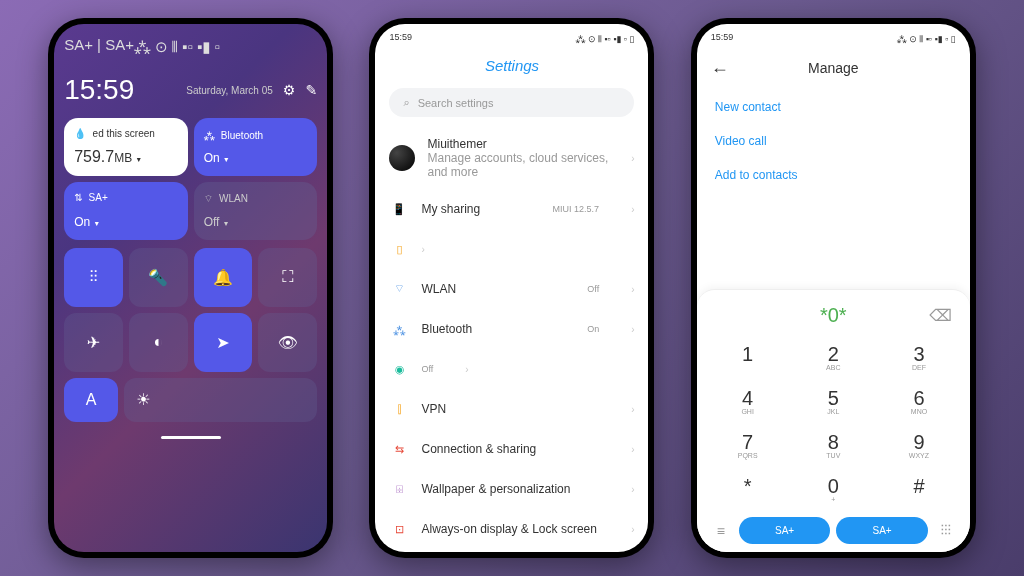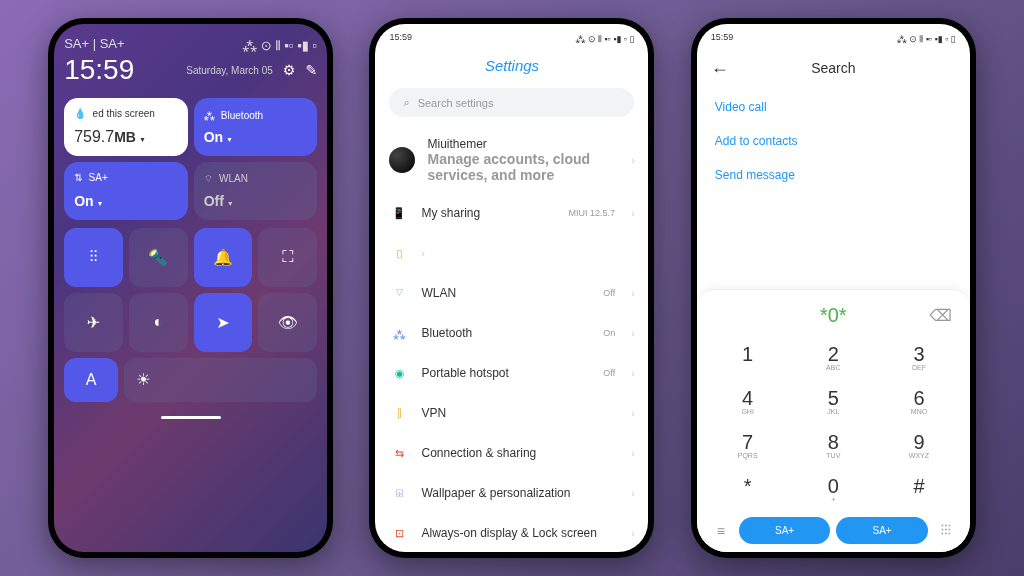--- a/index.html
+++ b/index.html
@@ -2,53 +2,53 @@
 <html><head>
 <meta charset="utf-8">
 <style>
 * { margin: 0; padding: 0; box-sizing: border-box; font-family: -apple-system, sans-serif; }
 body { background: linear-gradient(135deg, #8b6bb5 0%, #6b5a8f 50%, #4a3d6b 100%); width: 1024px; height: 576px; display: flex; justify-content: space-around; align-items: center; padding: 20px 30px; }
 .phone { width: 285px; height: 540px; background: #000; border-radius: 36px; padding: 6px; box-shadow: 0 8px 30px rgba(0,0,0,0.4); position: relative; }
 .screen { width: 100%; height: 100%; border-radius: 30px; overflow: hidden; position: relative; }
 
 
 .p1-bg { background: linear-gradient(135deg, #5a3a8f 0%, #4a3580 30%, #6e3a6e 60%, #3a3570 100%); width: 100%; height: 100%; padding: 12px 10px; }
-.p1-status { display: flex; justify-content: space-between; font-size: 13px; color: #ddd; }
+.p1-status { display: flex; font-size: 15px; color: #ddd; margin-bottom: 18px; }
 .p1-time-row { display: flex; align-items: center; gap: 10px; margin-bottom: 12px; }
 .p1-time { font-size: 28px; font-weight: 300; color: #fff; }
 .p1-date { font-size: 10px; color: #ccc; margin-left: 42px; }
 .p1-icons { margin-left: auto; display: flex; gap: 10px; color: #fff; font-size: 14px; }
 .p1-row { display: flex; gap: 6px; margin-bottom: 6px; }
 .tile { border-radius: 14px; padding: 10px; display: flex; flex-direction: column; justify-content: space-between; min-height: 58px; }
 .tile-lg { flex: 1; }
 .tile-white { background: #fff; color: #333; }
 .tile-blue { background: #5458e8; color: #fff; }
 .tile-dim { background: rgba(100,100,150,0.35); color: #ccc; }
 .tile-head { display: flex; align-items: center; gap: 6px; font-size: 10px; }
 .tile-val { font-size: 16px; font-weight: 500; }
-.tile-sub { font-size: 14px; font-weight: bold; }
+.tile-sub { font-size: 12px; }
 .p1-grid { display: grid; grid-template-columns: repeat(4, 1fr); gap: 6px; margin-top: 8px; }
 .sq-tile { aspect-ratio: 1; border-radius: 12px; display: flex; align-items: center; justify-content: center; font-size: 16px; color: #fff; }
 .sq-blue { background: #5458e8; }
 .sq-dim { background: rgba(100,100,150,0.3); }
 .slider-row { display: flex; gap: 6px; margin-top: 6px; }
 .slider-tile { flex: 1; height: 44px; border-radius: 12px; background: rgba(100,100,150,0.3); display: flex; align-items: center; padding: 0 12px; color: #fff; }
 .slider-left { flex: 0 0 54px; background: #5458e8; justify-content: center; }
 .handle { width: 60px; height: 3px; background: #fff; border-radius: 2px; margin: 14px auto 0; }
 
 
 .p2-bg { background: #fff; width: 100%; height: 100%; }
 .p2-status { display: flex; justify-content: space-between; font-size: 9px; color: #333; padding: 8px 14px 4px; }
 .p2-title { text-align: center; color: #2196f3; font-size: 15px; padding: 8px; font-style: italic; }
 .p2-search { margin: 6px 14px 10px; background: #f2f3f5; border-radius: 20px; padding: 8px 14px; font-size: 11px; color: #999; display: flex; align-items: center; gap: 8px; }
 .p2-item { display: flex; align-items: center; padding: 10px 14px; gap: 12px; }
 .p2-icon { width: 20px; height: 20px; border-radius: 4px; display: flex; align-items: center; justify-content: center; font-size: 11px; flex-shrink: 0; }
 .p2-label { font-size: 12px; color: #333; flex: 1; }
-.p2-subl { font-size: 14px; color: #999; font-weight: bold; }
-.p2-right { font-size: 9px; color: #999; margin-right: 4px; }
+.p2-subl { font-size: 12px; color: #999; }
+.p2-right { font-size: 9px; color: #999; margin-right: 20px; }
 .p2-chev { color: #ccc; font-size: 10px; }
 .avatar { width: 26px; height: 26px; border-radius: 50%; background: radial-gradient(circle at 30% 30%, #444, #000); }
 
 
 .p3-bg { background: #fff; width: 100%; height: 100%; display: flex; flex-direction: column; }
 .p3-header { display: flex; align-items: center; padding: 8px 14px; gap: 16px; }
 .p3-back { font-size: 18px; color: #333; }
 .p3-title { font-size: 14px; color: #333; margin: 0 auto; }
 .p3-menu { padding: 4px 14px; }
 .p3-menu-item { padding: 10px 4px; font-size: 12px; color: #2196f3; }
@@ -194,21 +194,20 @@
     <span class="p2-chev">›</span>
           </div>
           <div class="p2-item">
             <div class="p2-icon" style="color:#4a90e2">⁂</div>
     <div class="p2-label">Bluetooth</div>
     <span class="p2-right">On</span>
     <span class="p2-chev">›</span>
           </div>
           <div class="p2-item">
             <div class="p2-icon" style="color:#1abc9c">◉</div>
-    <div class="p2-label">Portable hotspot</div>
     <span class="p2-right">Off</span>
     <span class="p2-chev">›</span>
           </div>
           <div class="p2-item">
             <div class="p2-icon" style="color:#f5a623">⫿</div>
     <div class="p2-label">VPN</div>
 
     <span class="p2-chev">›</span>
           </div>
           <div class="p2-item">
@@ -242,27 +241,27 @@
 
 <div class="phone">
 <div class="screen">
 <div class="p3-bg">
   <div class="p2-status">
     <span>15:59</span>
     <span>⁂ ⊙ ⫴ ▪▫ ▪▮ ▫ ▯</span>
   </div>
   <div class="p3-header">
     <span class="p3-back">←</span>
-    <span class="p3-title">Search</span>
+    <span class="p3-title">Manage</span>
     <span style="width:18px"></span>
   </div>
   <div class="p3-menu" id="p3-menu">
+          <div class="p3-menu-item">New contact</div>
           <div class="p3-menu-item">Video call</div>
           <div class="p3-menu-item">Add to contacts</div>
-          <div class="p3-menu-item">Send message</div>
         </div>
   <div class="p3-pad">
     <div class="p3-display">
       <span class="p3-num">*0*</span>
       <span class="p3-del">⌫</span>
     </div>
     <div class="p3-grid" id="p3-keys">
             <div class="p3-key">
               <div class="p3-digit">1</div>
               <div class="p3-letters"></div>

